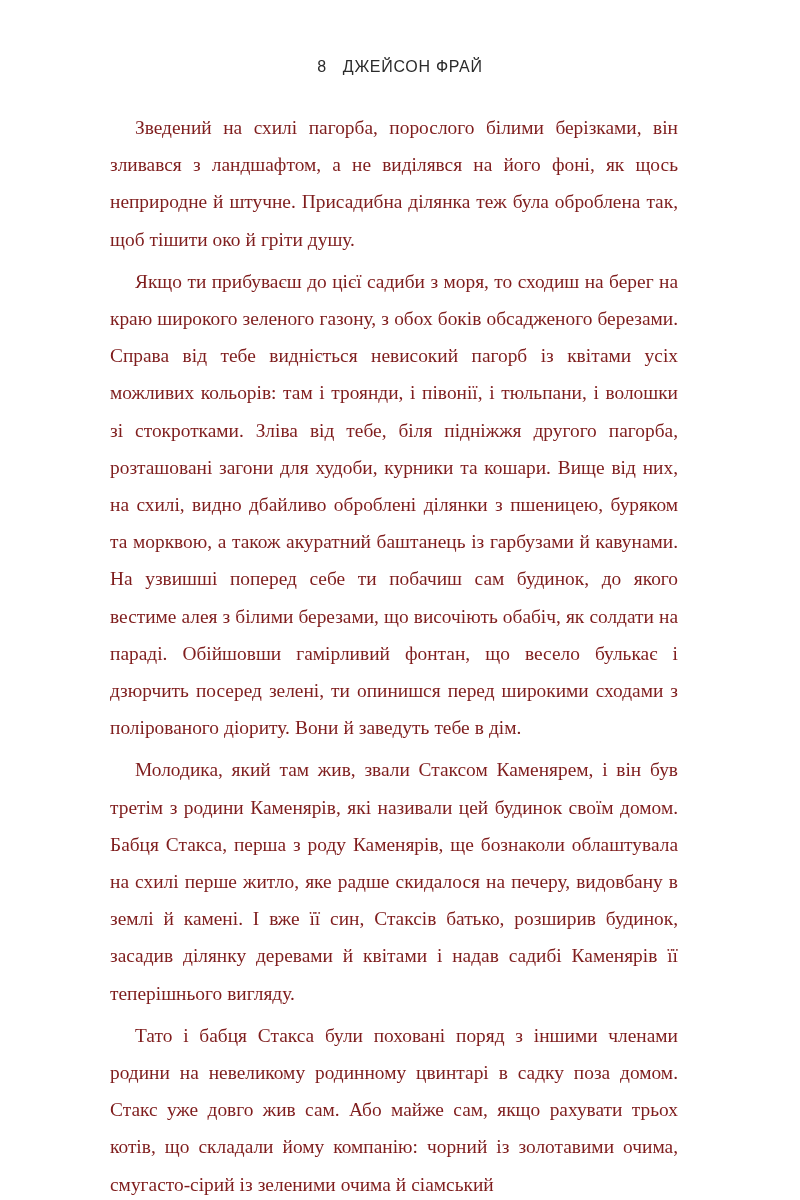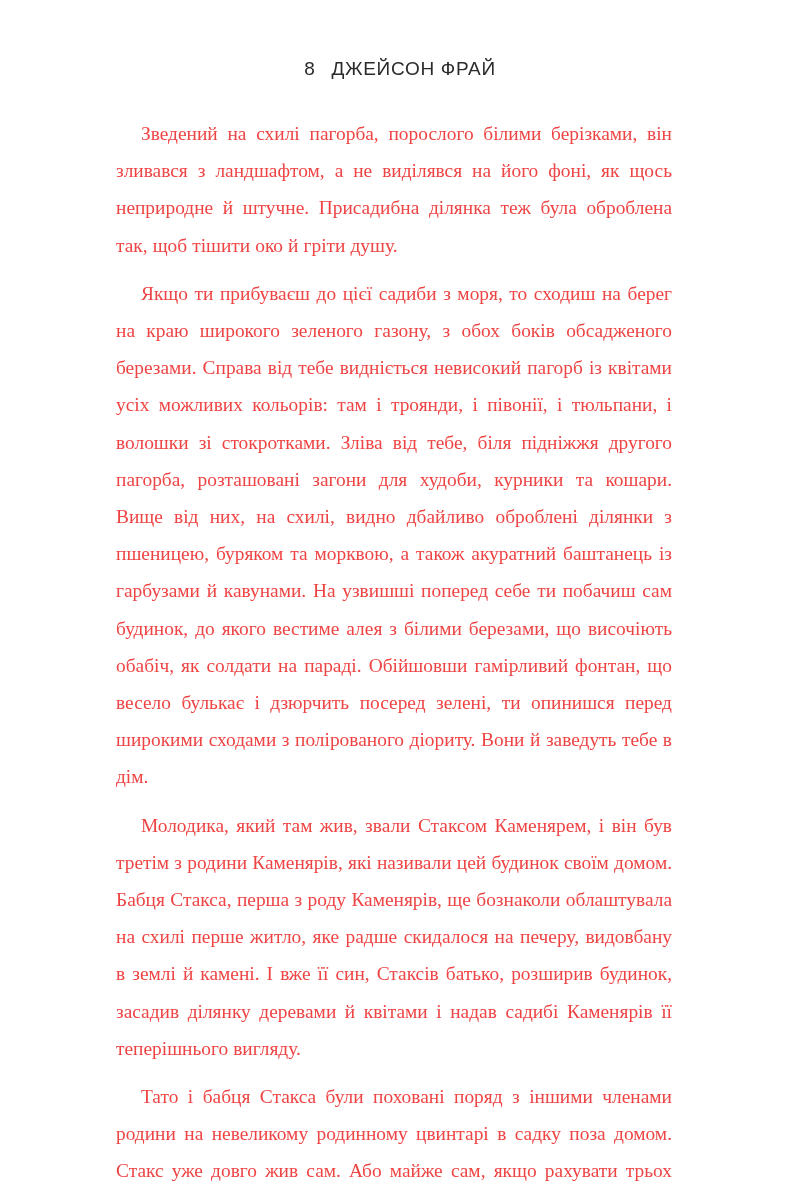--- a/index.html
+++ b/index.html
@@ -26,48 +26,48 @@
   }
 
   
   .running-head {
     position: absolute;
     top: 58px;
     left: 0;
     width: 800px;
     text-align: center;
     font-family: "Liberation Sans", "DejaVu Sans", sans-serif;
-    font-size: 19px;
+    font-size: 16px;
     letter-spacing: 0.6px;
     color: #2b2b2b;
     white-space: nowrap;
   }
   .running-head .folio {
     margin-right: 16px;
   }
   .running-head .author {
     letter-spacing: 0.7px;
   }
 
   
   .text-block {
     position: absolute;
     top: 104px;
     left: 105px;
     width: 578px;
   }
 
   .para {
-    margin: 11px;
+    margin: 5px;
     text-indent: 25px;
     text-align: justify;
     text-justify: inter-word;
     font-size: 19.4px;
     line-height: 37.2px;
-    color: #ef4444;
+    color: #7f1d1d;
     hyphens: manual;
     word-spacing: 0.2px;
   }
   .para:last-child {
     
   }
 </style>
 </head>
 <body>
 

